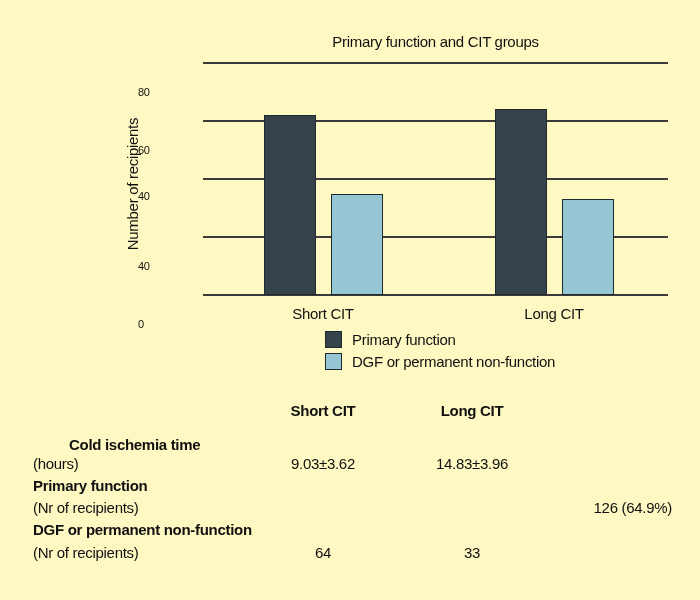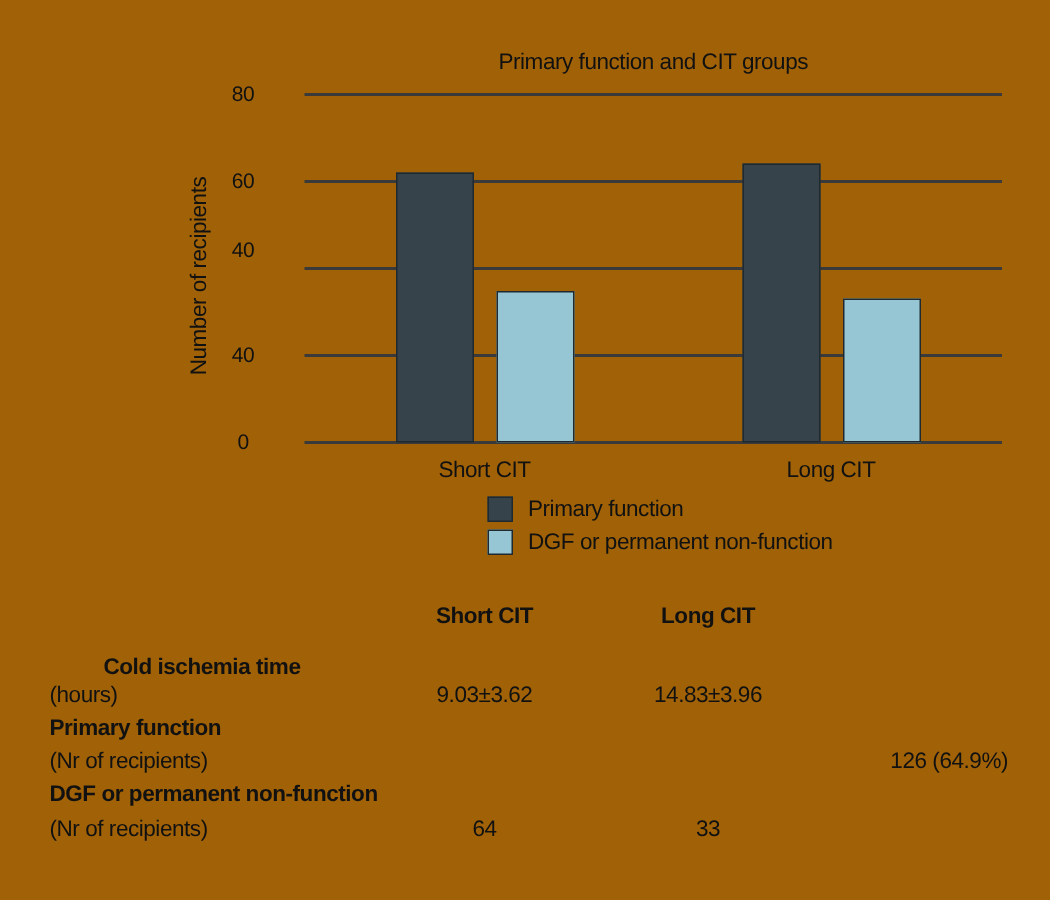--- a/index.html
+++ b/index.html
@@ -1,30 +1,30 @@
 <!DOCTYPE html>
 <html><head>
 <meta charset="utf-8">
 <style>
   html,body{margin:0;padding:0;background:#ffffff;}
   .canvas{
-    position:relative;width:700px;height:600px;background:#a16207;overflow:hidden;
+    position:relative;width:700px;height:600px;background:#fef9c3;overflow:hidden;
     font-family:"Liberation Sans", sans-serif;color:#111;letter-spacing:-0.3px;
   }
   
   .chart-title{
     position:absolute;top:33px;left:203px;width:465px;text-align:center;
     font-size:15px;color:#111;
   }
   .y-axis-label{
     position:absolute;left:34px;top:174px;width:200px;height:20px;
     transform:rotate(-90deg);text-align:center;font-size:15px;color:#111;
   }
   .gridline{position:absolute;left:203px;width:465px;height:1.4px;background:#3a3a3a;}
-  .ytick{position:absolute;left:138px;width:48px;height:18px;text-align:center;font-size:14px;color:#111;}
+  .ytick{position:absolute;left:138px;width:48px;height:18px;text-align:left;font-size:11px;color:#111;margin-top:32px;}
   .bar{position:absolute;box-sizing:border-box;border:1.5px solid #1f2930;}
   .xtick{position:absolute;width:150px;text-align:center;font-size:15px;color:#111;}
   .legend-row{position:absolute;height:18px;}
   .legend-swatch{position:absolute;left:0;top:0;width:17px;height:17px;box-sizing:border-box;border:1.5px solid #1f2930;}
   .legend-label{position:absolute;left:27px;top:0;font-size:15px;line-height:18px;white-space:nowrap;color:#111;}
   
   .t-line{position:absolute;left:0;width:700px;height:19px;font-size:15px;line-height:19px;}
   .t-label{position:absolute;left:33px;white-space:nowrap;}
   .t-c1{position:absolute;left:248px;width:150px;text-align:center;}
   .t-c2{position:absolute;left:397px;width:150px;text-align:center;}

